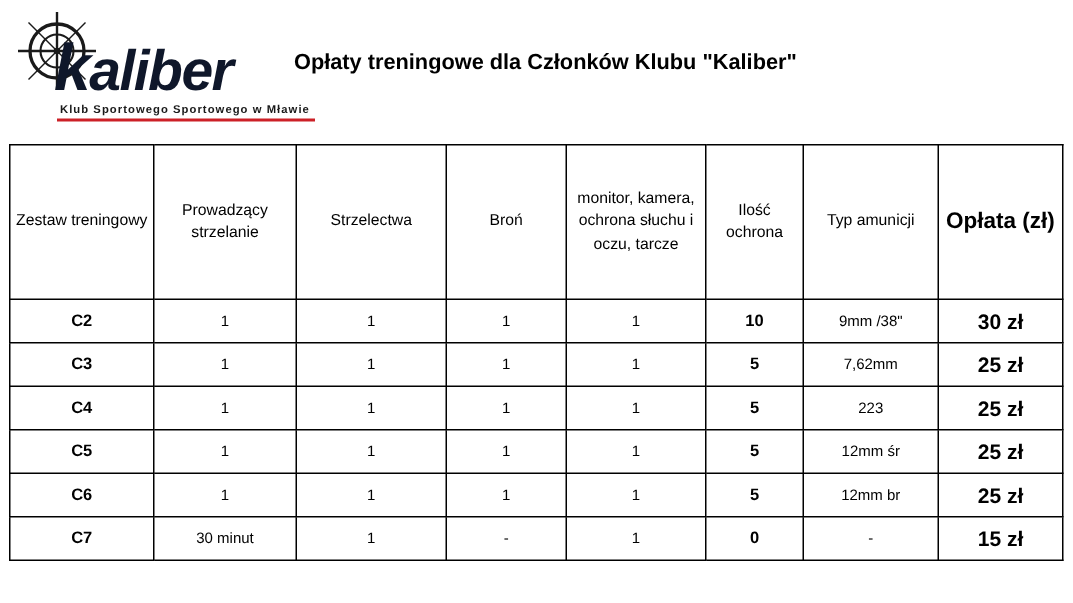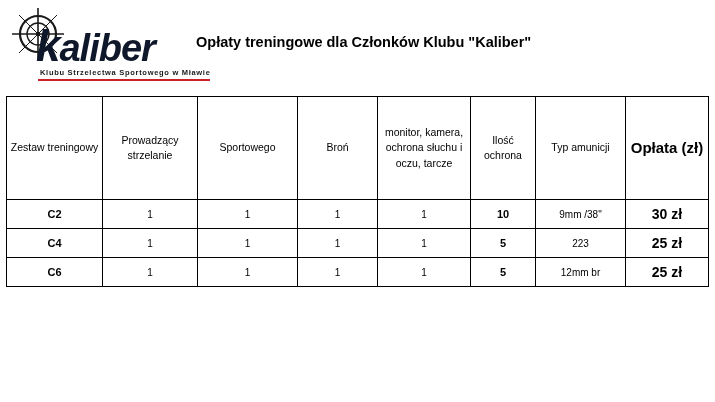--- a/index.html
+++ b/index.html
@@ -153,21 +153,21 @@
         <circle cx="26" cy="26" r="18" fill="none" stroke="#1a1a1a" stroke-width="2.2"></circle>
         <circle cx="26" cy="26" r="11" fill="none" stroke="#1a1a1a" stroke-width="1.4"></circle>
         <line x1="26" y1="0" x2="26" y2="52" stroke="#1a1a1a" stroke-width="1.6"></line>
         <line x1="0" y1="26" x2="52" y2="26" stroke="#1a1a1a" stroke-width="1.6"></line>
         <line x1="7" y1="7" x2="45" y2="45" stroke="#1a1a1a" stroke-width="1"></line>
         <line x1="45" y1="7" x2="7" y2="45" stroke="#1a1a1a" stroke-width="1"></line>
         <circle cx="26" cy="26" r="2.2" fill="#1a1a1a"></circle>
       </svg>
       <div class="logo-word"><span class="k-letter">k</span><span>aliber</span></div>
       <div class="logo-rule"></div>
-      <div class="logo-sub">Klubu Strzelectwa Sportowego w Mławie</div>
+      <div class="logo-sub">Klub Sportowego Sportowego w Mławie</div>
     </div>
 
     <div class="title">Opłaty treningowe dla Członków Klubu "Kaliber"</div>
   </div>
 
   <div class="tbl-wrap">
     <table>
       <colgroup>
         <col class="c0">
           <col class="c1">
@@ -175,56 +175,86 @@
           <col class="c3">
         <col class="c4">
           <col class="c5">
           <col class="c6">
           <col class="c7">
       </colgroup>
       <thead>
         <tr>
           <th>Zestaw treningowy</th>
           <th>Prowadzący strzelanie</th>
-          <th>Sportowego</th>
+          <th>Strzelectwa</th>
           <th>Broń</th>
           <th>monitor, kamera, ochrona słuchu i oczu, tarcze</th>
           <th>Ilość ochrona</th>
           <th>Typ amunicji</th>
           <th class="last-col">Opłata (zł)</th>
         </tr>
       </thead>
       <tbody>
         <tr>
           <td class="col-set">C2</td>
           <td>1</td>
           <td>1</td>
           <td>1</td>
           <td>1</td>
           <td class="col-amount">10</td>
           <td>9mm /38"</td>
           <td class="col-fee">30 zł</td>
         </tr>
         <tr>
+          <td class="col-set">C3</td>
+          <td>1</td>
+          <td>1</td>
+          <td>1</td>
+          <td>1</td>
+          <td class="col-amount">5</td>
+          <td>7,62mm</td>
+          <td class="col-fee">25 zł</td>
+        </tr>
+        <tr>
           <td class="col-set">C4</td>
           <td>1</td>
           <td>1</td>
           <td>1</td>
           <td>1</td>
           <td class="col-amount">5</td>
           <td>223</td>
           <td class="col-fee">25 zł</td>
         </tr>
         <tr>
+          <td class="col-set">C5</td>
+          <td>1</td>
+          <td>1</td>
+          <td>1</td>
+          <td>1</td>
+          <td class="col-amount">5</td>
+          <td>12mm śr</td>
+          <td class="col-fee">25 zł</td>
+        </tr>
+        <tr>
           <td class="col-set">C6</td>
           <td>1</td>
           <td>1</td>
           <td>1</td>
           <td>1</td>
           <td class="col-amount">5</td>
           <td>12mm br</td>
           <td class="col-fee">25 zł</td>
+        </tr>
+        <tr>
+          <td class="col-set">C7</td>
+          <td>30 minut</td>
+          <td>1</td>
+          <td>-</td>
+          <td>1</td>
+          <td class="col-amount">0</td>
+          <td>-</td>
+          <td class="col-fee">15 zł</td>
         </tr>
       </tbody>
     </table>
   </div>
 
 </div>
 
 </body></html>

